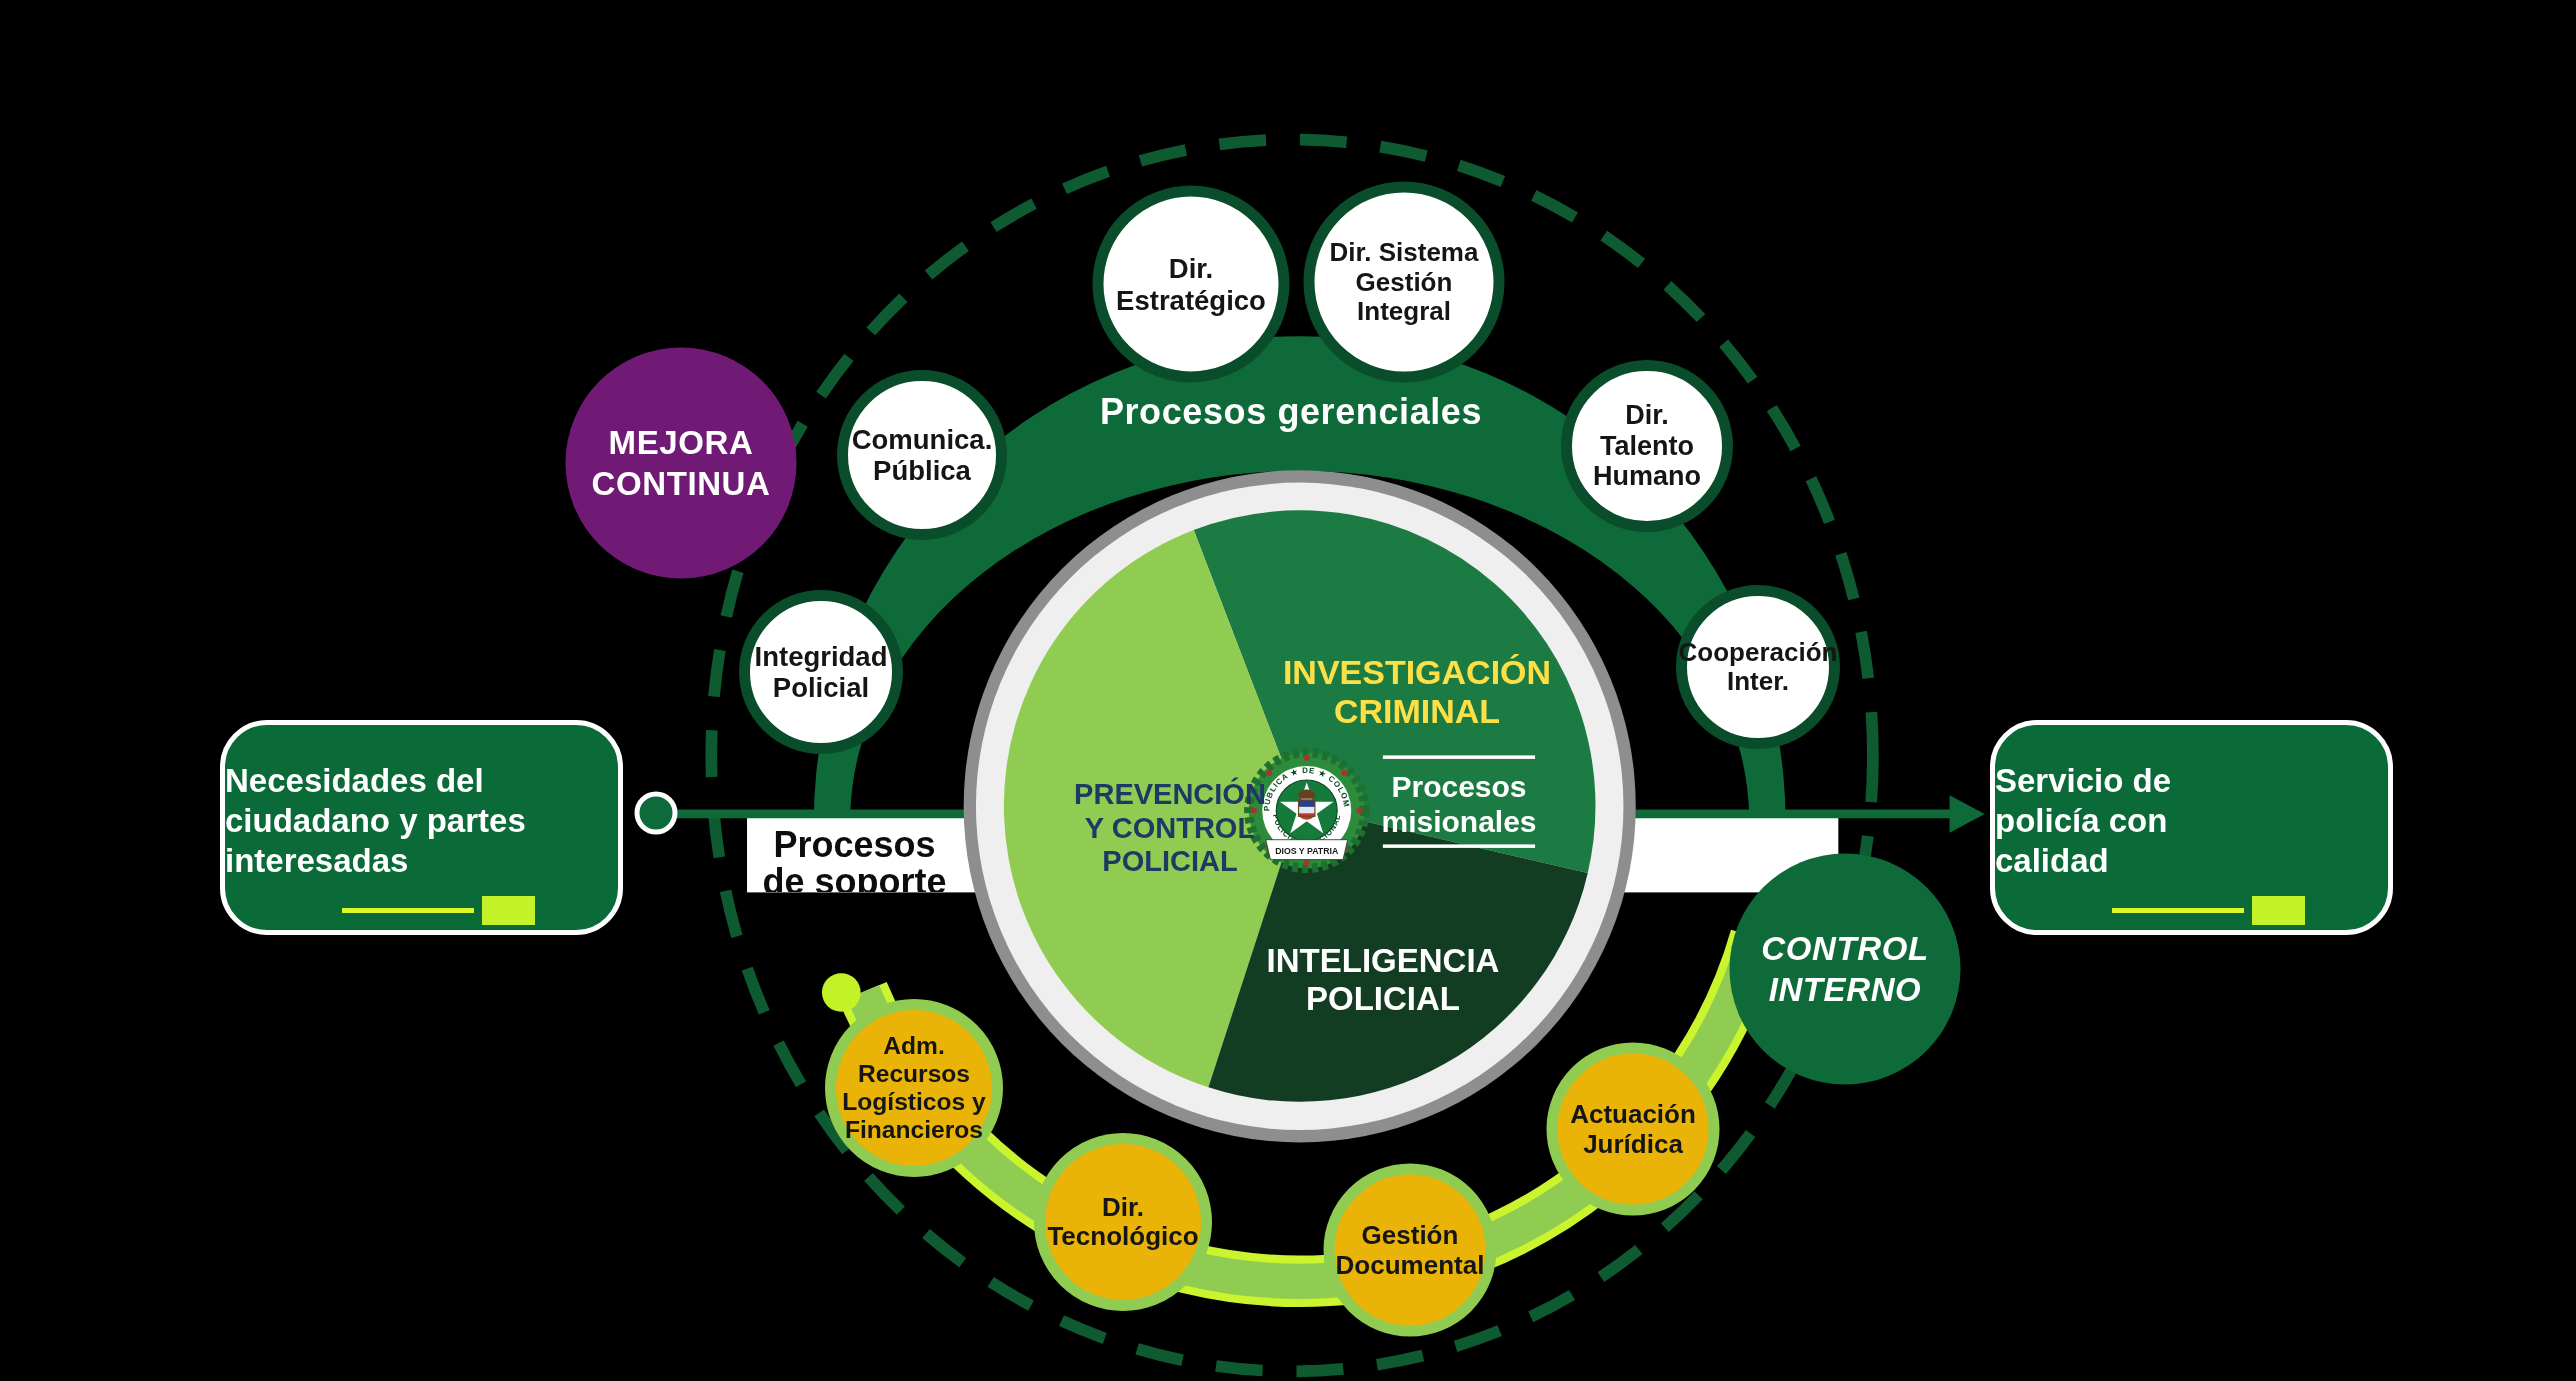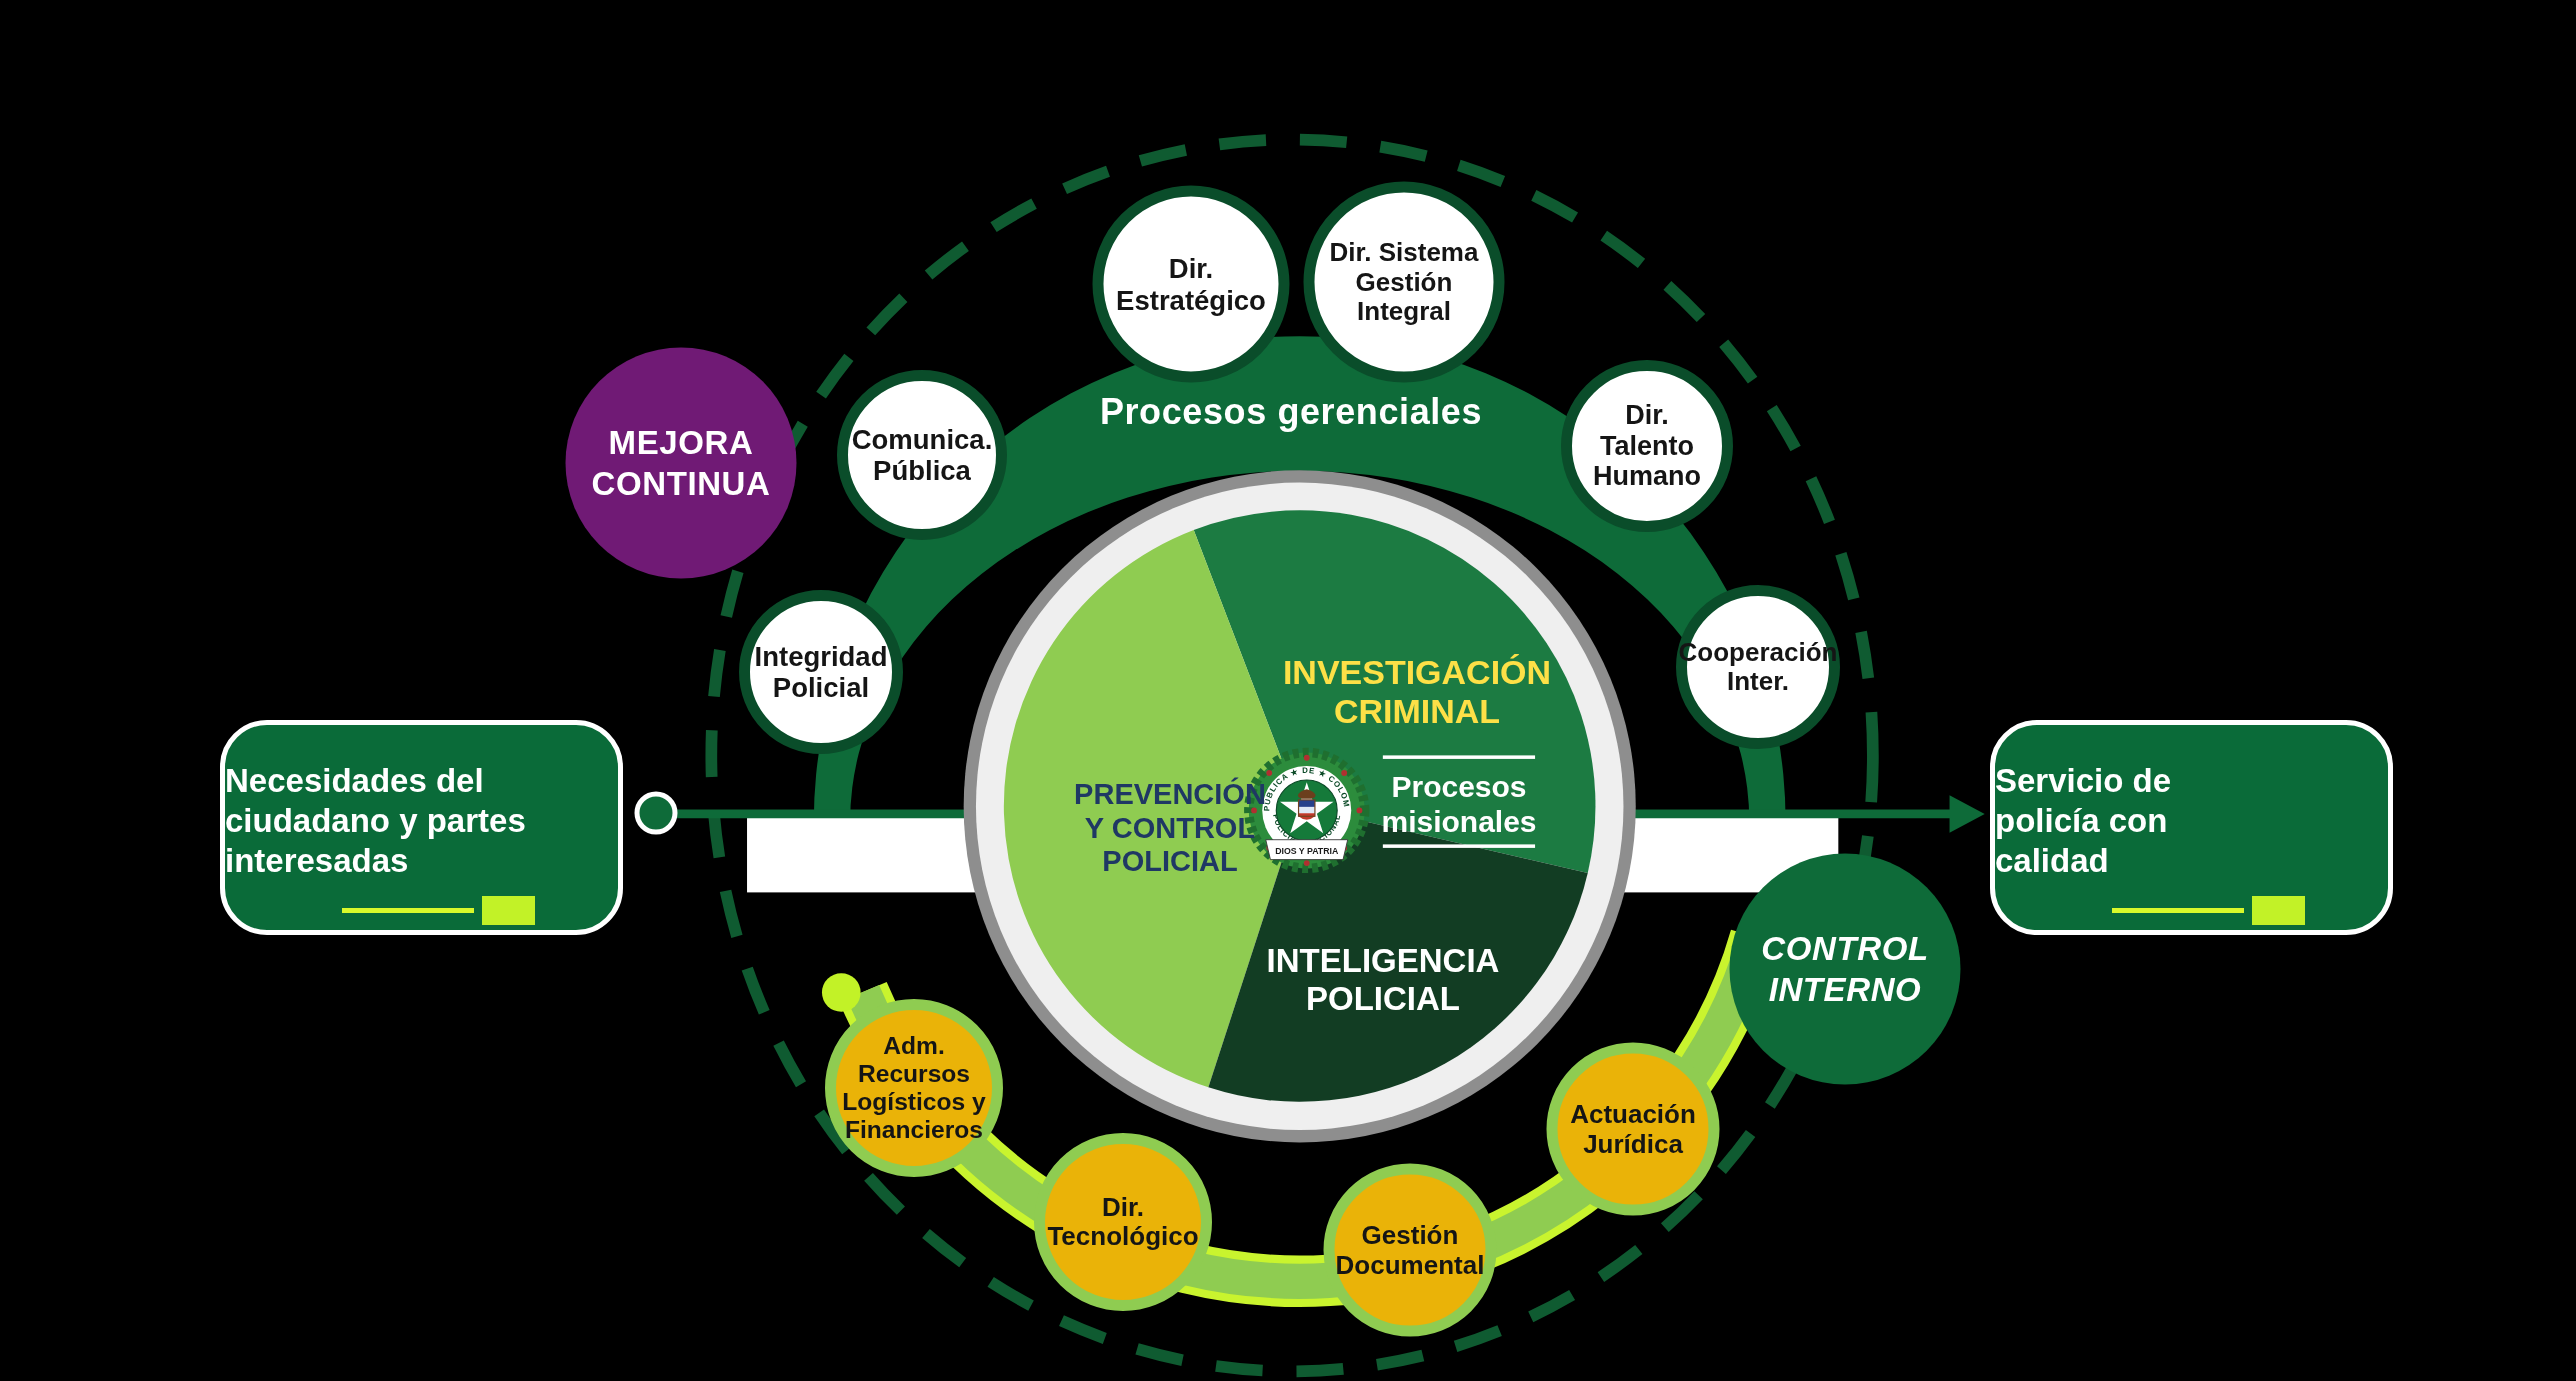--- a/index.html
+++ b/index.html
@@ -125,20 +125,22 @@
 policía con
 calidad</div>
     <div class="underline-line"></div>
     <div class="underline-rect"></div>
   </div>
 
   <div class="dot" style="left:656px;top:813px;"></div>
 
   <div class="float-label" style="left:1291px;top:412px;font-size:36px;color:#fff;letter-spacing:0.6px;">Procesos gerenciales</div>
 
+  <div class="band-label"><span>Procesos</span>
+<span>de soporte</span></div>
 
   <div class="float-label" style="left:1142px;top:828px;font-size:29px;color:#1F3864;margin-left:28px;">PREVENCIÓN
 Y CONTROL
 POLICIAL</div>
   <div class="float-label" style="left:1417px;top:692px;font-size:34px;color:#fde047;">INVESTIGACIÓN
 CRIMINAL</div>
   <div class="float-label" style="left:1383px;top:980px;font-size:33px;color:#fff;">INTELIGENCIA
 POLICIAL</div>
   <div class="float-label" style="left:1459px;top:804px;font-size:30px;color:#fff;line-height:1.18;">Procesos
 misionales</div>

